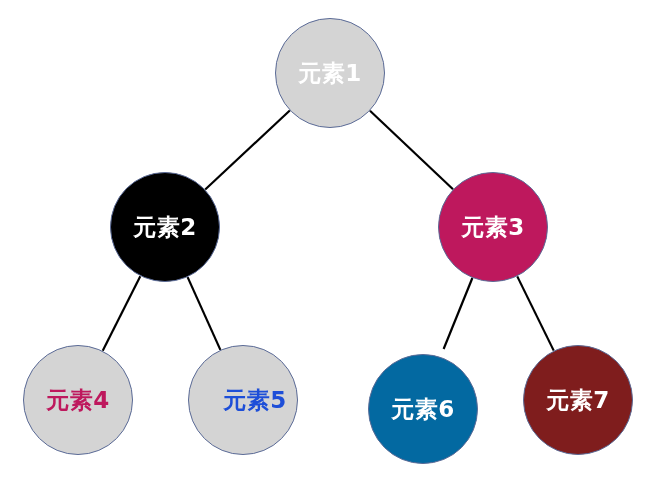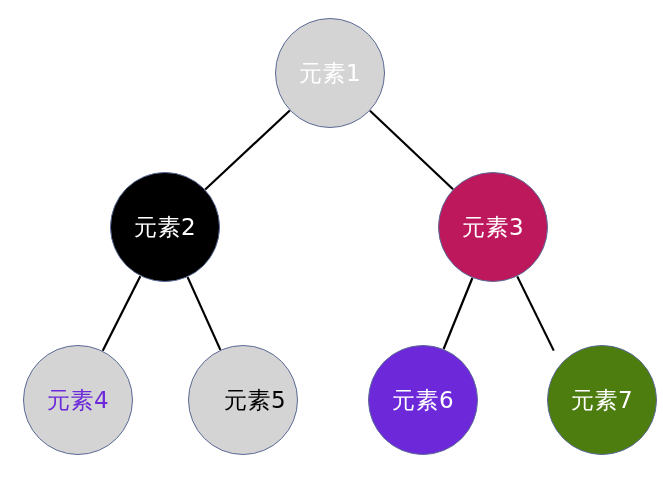--- a/index.html
+++ b/index.html
@@ -35,21 +35,21 @@
     background: #d4d4d4;
     border: 1.5px solid #5a6a96;
     box-sizing: border-box;
     display: flex;
     align-items: center;
     justify-content: center;
     z-index: 2;
   }
   .node-label {
     color: #ffffff;
-    font-weight: normal;
+    font-weight: bold;
     font-size: 23px;
     line-height: 1;
     letter-spacing: 0.5px;
     white-space: nowrap;
     user-select: none;
   }
 </style>
 </head>
 <body>
 
@@ -68,26 +68,26 @@
       <div class="tree-node" style="width: 110px; height: 110px; left: 275px; top: 18px; background: rgb(212, 212, 212); border-color: rgb(90, 106, 150);">
         <span class="node-label" style="color: rgb(255, 255, 255);">元素1</span>
       </div>
       <div class="tree-node" style="width: 110px; height: 110px; left: 110px; top: 172px; background: #000000; border-color: rgb(90, 106, 150);">
         <span class="node-label" style="color: rgb(255, 255, 255);">元素2</span>
       </div>
       <div class="tree-node" style="width: 110px; height: 110px; left: 438px; top: 172px; background: #be185d; border-color: rgb(90, 106, 150);">
         <span class="node-label" style="color: rgb(255, 255, 255);">元素3</span>
       </div>
       <div class="tree-node" style="width: 110px; height: 110px; left: 23px; top: 345px; background: rgb(212, 212, 212); border-color: rgb(90, 106, 150);">
-        <span class="node-label" style="color: #6d28d9; text-align: right;">元素4</span>
+        <span class="node-label" style="color: #be185d; text-align: right;">元素4</span>
       </div>
       <div class="tree-node" style="width: 110px; height: 110px; left: 188px; top: 345px; background: rgb(212, 212, 212); border-color: rgb(90, 106, 150);">
-        <span class="node-label" style="color: #000000; margin-left: 24px;">元素5</span>
+        <span class="node-label" style="color: #1d4ed8; margin-left: 24px;">元素5</span>
       </div>
-      <div class="tree-node" style="width: 110px; height: 110px; left: 368px; top: 345px; background: #6d28d9; border-color: rgb(90, 106, 150);">
+      <div class="tree-node" style="width: 110px; height: 110px; left: 368px; top: 354px; background: #0369a1; border-color: rgb(90, 106, 150);">
         <span class="node-label" style="color: rgb(255, 255, 255);">元素6</span>
       </div>
-      <div class="tree-node" style="width: 110px; height: 110px; left: 547px; top: 345px; background: #4d7c0f; border-color: rgb(90, 106, 150);">
+      <div class="tree-node" style="width: 110px; height: 110px; left: 523px; top: 345px; background: #7f1d1d; border-color: rgb(90, 106, 150);">
         <span class="node-label" style="color: rgb(255, 255, 255);">元素7</span>
       </div>
     </div>
 
 </div>
 
 </body></html>

